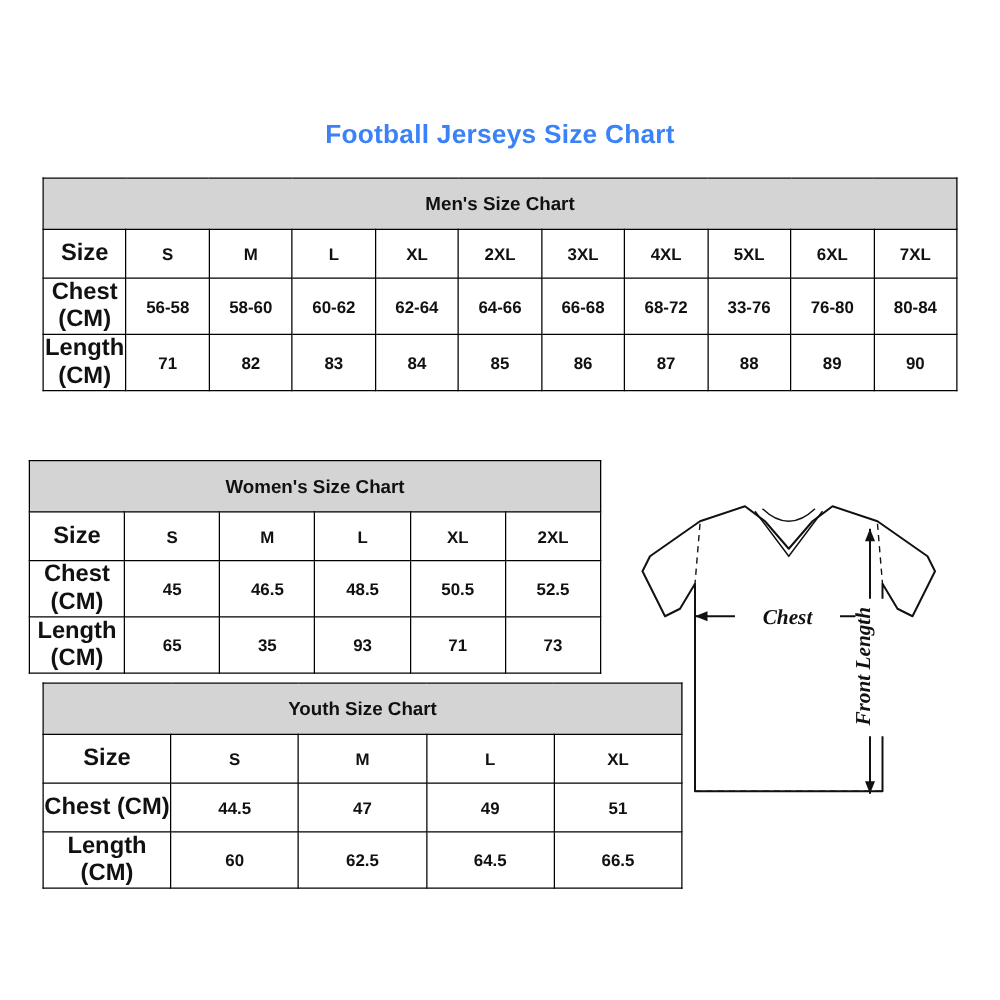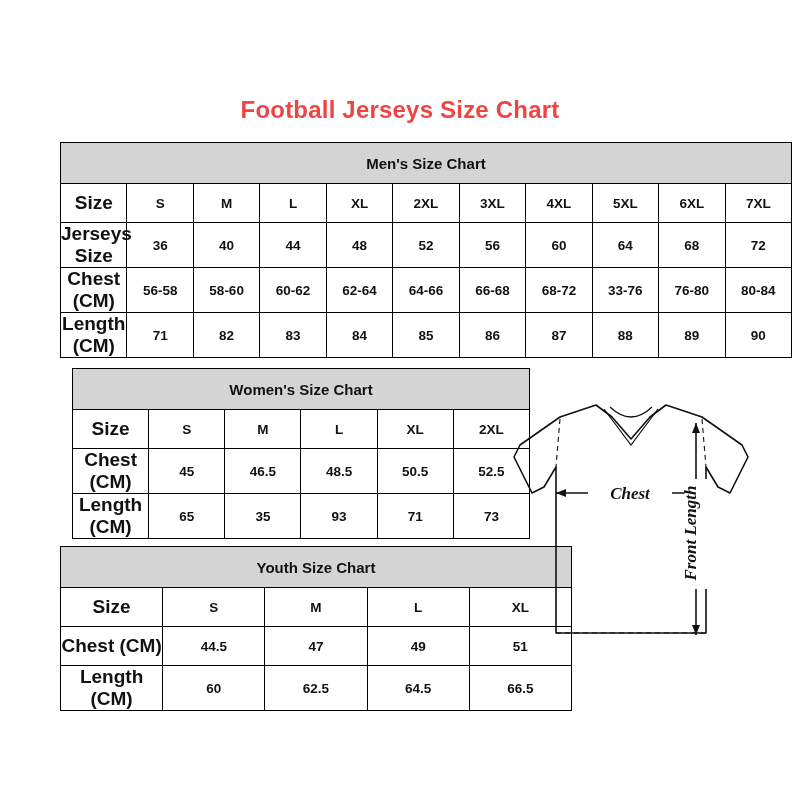--- a/index.html
+++ b/index.html
@@ -18,30 +18,29 @@
   .page {
     position: absolute;
     inset: 0;
   }
   .title {
     position: absolute;
     top: 96px;
     left: 0;
     width: 800px;
     text-align: center;
-    font-size: 24px;
+    font-size: 21px;
     font-weight: bold;
     letter-spacing: 0.2px;
-    color: #ef4444;
+    color: #3b82f6;
   }
 
   table.size-table {
     border-collapse: collapse;
     table-layout: fixed;
-    margin-left: 26px;
   }
   table.size-table td {
     border: 1px solid #000;
     text-align: center;
     vertical-align: middle;
     font-size: 13.5px;
     font-weight: bold;
     color: #111;
     background: #ffffff;
     padding: 0;
@@ -62,21 +61,21 @@
     position: absolute;
     left: 34px;
     top: 142px;
     width: 732px;
   }
   #mens-table td.rowlabel { width: 114px; }
 
   
   #womens-table {
     position: absolute;
-    left: 46px;
+    left: 23px;
     top: 368px;
     width: 458px;
     border-radius: 26px;
   }
   #womens-table td.rowlabel { width: 114px; }
 
   
   #youth-table {
     position: absolute;
     left: 34px;
@@ -123,33 +122,20 @@
           <td>L</td>
           <td>XL</td>
           <td>2XL</td>
           <td>3XL</td>
           <td>4XL</td>
           <td>5XL</td>
           <td>6XL</td>
           <td>7XL</td>
         </tr>
         <tr>
-          <td class="rowlabel">Jerseys Size</td>
-          <td>36</td>
-          <td>40</td>
-          <td>44</td>
-          <td>48</td>
-          <td>52</td>
-          <td>56</td>
-          <td>60</td>
-          <td>64</td>
-          <td>68</td>
-          <td>72</td>
-        </tr>
-        <tr>
           <td class="rowlabel">Chest (CM)</td>
           <td>56-58</td>
           <td>58-60</td>
           <td>60-62</td>
           <td>62-64</td>
           <td>64-66</td>
           <td>66-68</td>
           <td>68-72</td>
           <td>33-76</td>
           <td>76-80</td>

